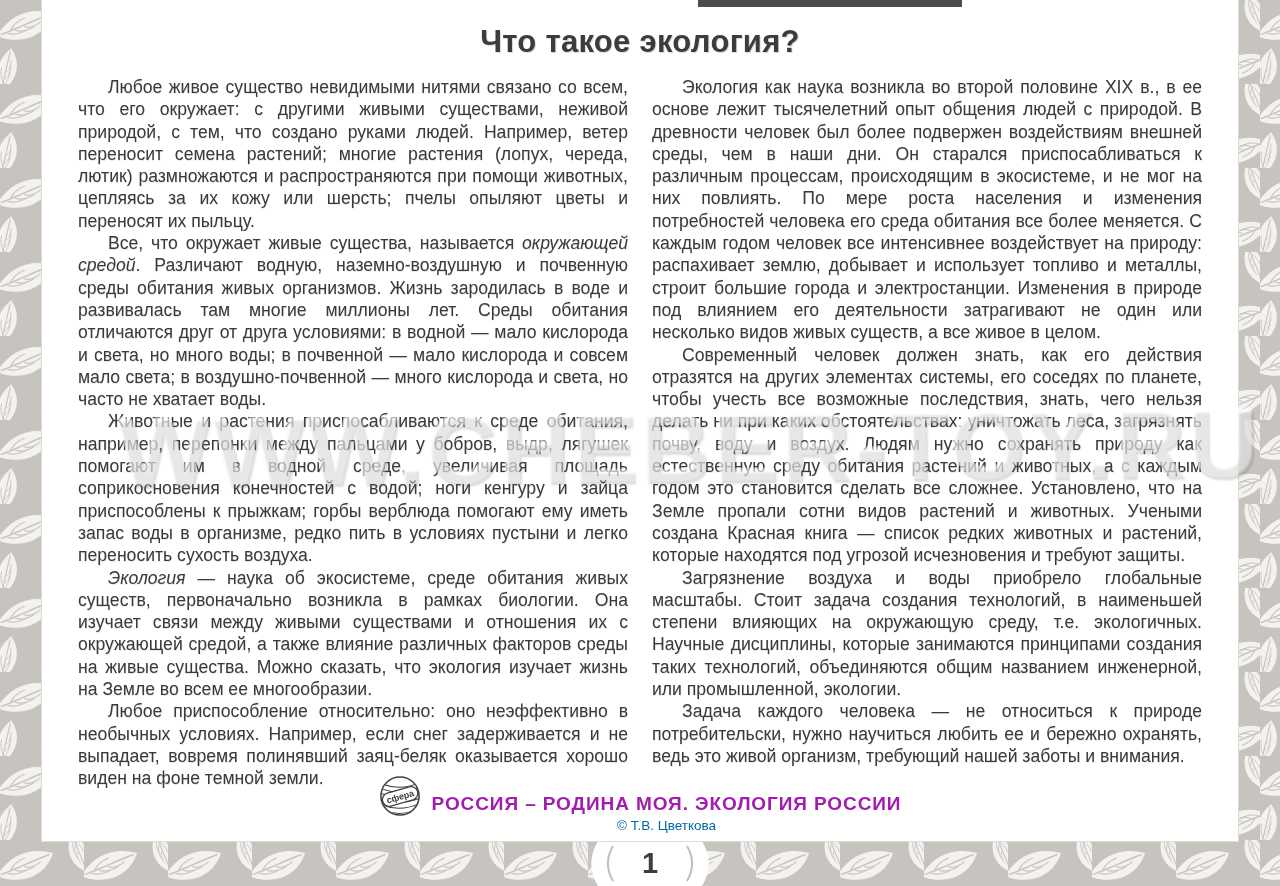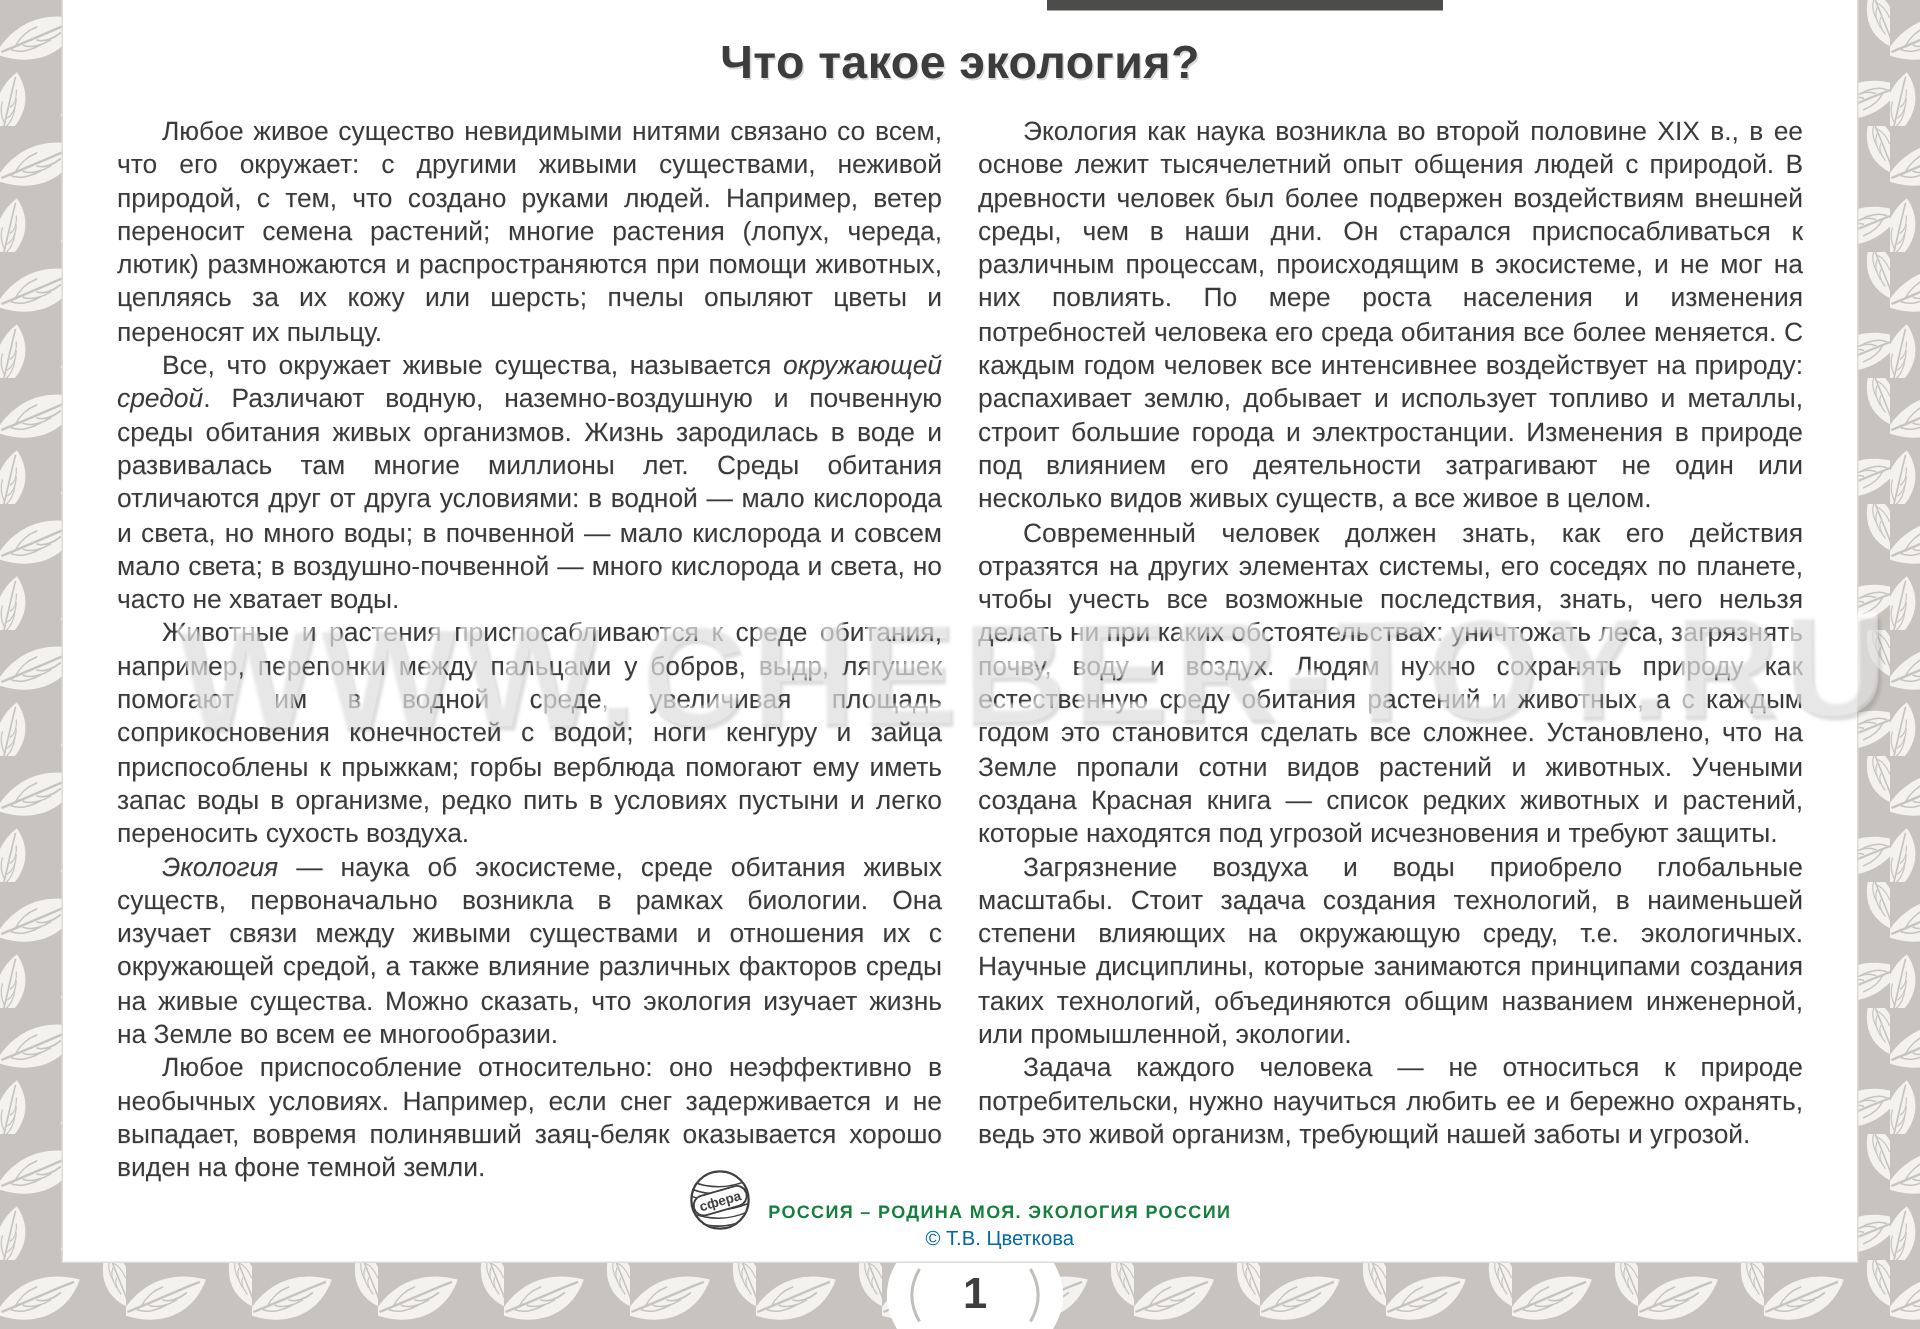--- a/index.html
+++ b/index.html
@@ -26,21 +26,21 @@
     margin:0;text-indent:30px;text-align:justify;
     font-size:17.6px;line-height:22.3px;color:#3a3a3a;
     text-shadow:.4px .5px 0 rgba(90,90,90,.14);
   }
   .col p i{font-style:italic;}
   .footer{
     position:absolute;left:0;right:0;bottom:8px;z-index:2;
     display:flex;align-items:center;justify-content:center;gap:11px;
   }
   .footer-text{text-align:center;}
-  .footer-line1{font-size:12px;font-weight:bold;letter-spacing:.9px;color:#15803d;margin-top:34px;}
+  .footer-line1{font-size:19px;font-weight:bold;letter-spacing:.9px;color:#a21caf;margin-top:34px;}
   .footer-line2{font-size:13.5px;color:#0369a1;margin-top:3px;}
   .watermark{
     position:absolute;left:118px;top:392px;z-index:3;white-space:nowrap;
     font-size:97px;font-weight:bold;letter-spacing:3px;
     color:rgba(255,255,255,.30);
     text-shadow:2px 3px 2px rgba(100,100,100,.22), -1px -2px 1px rgba(255,255,255,.5);
     transform:rotate(-.5deg);pointer-events:none;
   }
   .topbar{
     position:absolute;left:698px;top:0;width:264px;height:7px;
@@ -92,21 +92,21 @@
           <p><span>Любое живое существо невидимыми нитями связано со всем, что его окружает: с другими живыми существами, неживой природой, с тем, что создано руками людей. Например, ветер переносит семена растений; многие растения (лопух, череда, лютик) размножаются и распространяются при помощи животных, цепляясь за их кожу или шерсть; пчелы опыляют цветы и переносят их пыльцу.</span></p>
           <p><span>Все, что окружает живые существа, называется </span><i>окружающей средой</i><span>. Различают водную, наземно-воздушную и почвенную среды обитания живых организмов. Жизнь зародилась в воде и развивалась там многие миллионы лет. Среды обитания отличаются друг от друга условиями: в водной — мало кислорода и света, но много воды; в почвенной — мало кислорода и совсем мало света; в воздушно-почвенной — много кислорода и света, но часто не хватает воды.</span></p>
           <p><span>Животные и растения приспосабливаются к среде обитания, например, перепонки между пальцами у бобров, выдр, лягушек помогают им в водной среде, увеличивая площадь соприкосновения конечностей с водой; ноги кенгуру и зайца приспособлены к прыжкам; горбы верблюда помогают ему иметь запас воды в организме, редко пить в условиях пустыни и легко переносить сухость воздуха.</span></p>
           <p><i>Экология</i><span> — наука об экосистеме, среде обитания живых существ, первоначально возникла в рамках биологии. Она изучает связи между живыми существами и отношения их с окружающей средой, а также влияние различных факторов среды на живые существа. Можно сказать, что экология изучает жизнь на Земле во всем ее многообразии.</span></p>
           <p><span>Любое приспособление относительно: оно неэффективно в необычных условиях. Например, если снег задерживается и не выпадает, вовремя полинявший заяц-беляк оказывается хорошо виден на фоне темной земли.</span></p>
         </div>
       <div class="col" id="right-col">
           <p><span>Экология как наука возникла во второй половине XIX в., в ее основе лежит тысячелетний опыт общения людей с природой. В древности человек был более подвержен воздействиям внешней среды, чем в наши дни. Он старался приспосабливаться к различным процессам, происходящим в экосистеме, и не мог на них повлиять. По мере роста населения и изменения потребностей человека его среда обитания все более меняется. С каждым годом человек все интенсивнее воздействует на природу: распахивает землю, добывает и использует топливо и металлы, строит большие города и электростанции. Изменения в природе под влиянием его деятельности затрагивают не один или несколько видов живых существ, а все живое в целом.</span></p>
           <p><span>Современный человек должен знать, как его действия отразятся на других элементах системы, его соседях по планете, чтобы учесть все возможные последствия, знать, чего нельзя делать ни при каких обстоятельствах: уничтожать леса, загрязнять почву, воду и воздух. Людям нужно сохранять природу как естественную среду обитания растений и животных, а с каждым годом это становится сделать все сложнее. Установлено, что на Земле пропали сотни видов растений и животных. Учеными создана Красная книга — список редких животных и растений, которые находятся под угрозой исчезновения и требуют защиты.</span></p>
           <p><span>Загрязнение воздуха и воды приобрело глобальные масштабы. Стоит задача создания технологий, в наименьшей степени влияющих на окружающую среду, т.е. экологичных. Научные дисциплины, которые занимаются принципами создания таких технологий, объединяются общим названием инженерной, или промышленной, экологии.</span></p>
-          <p><span>Задача каждого человека — не относиться к природе потребительски, нужно научиться любить ее и бережно охранять, ведь это живой организм, требующий нашей заботы и угрозой.</span></p>
+          <p><span>Задача каждого человека — не относиться к природе потребительски, нужно научиться любить ее и бережно охранять, ведь это живой организм, требующий нашей заботы и внимания.</span></p>
         </div>
     </div>
 
     <div class="footer">
       <svg width="42" height="42" viewBox="0 0 44 44" aria-hidden="true">
         <defs>
             <clipPath id="logoclip">
               <circle cx="22" cy="22" r="19.4"></circle>
             </clipPath>
           </defs>

